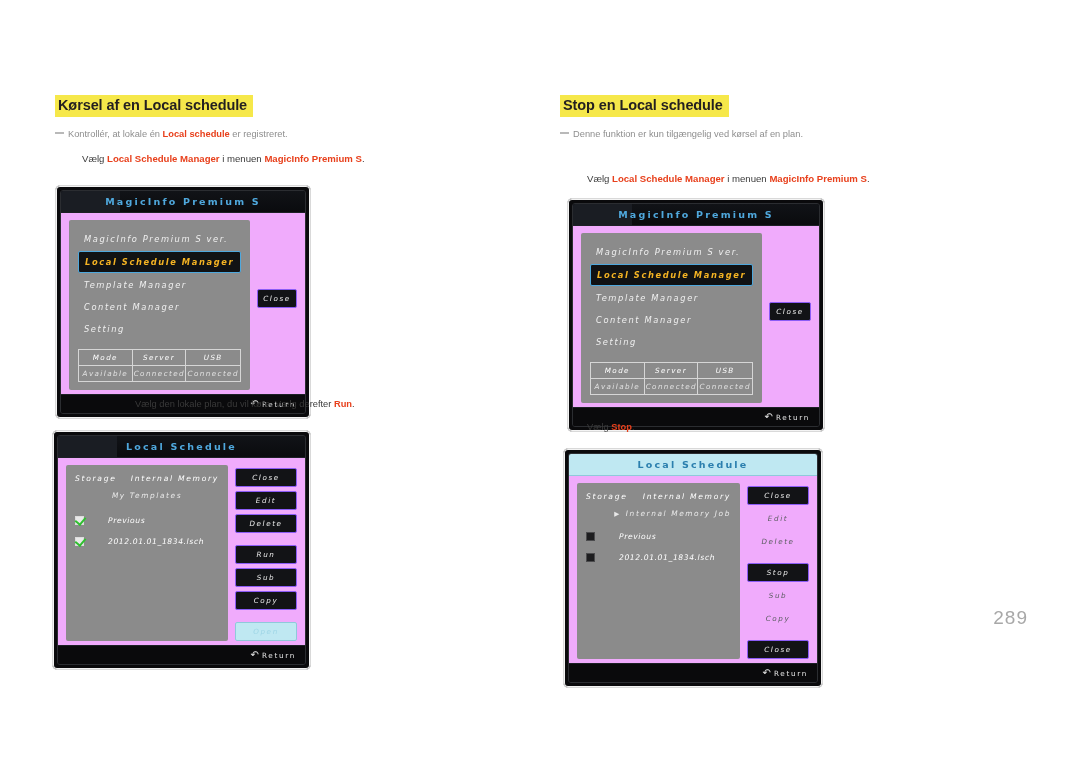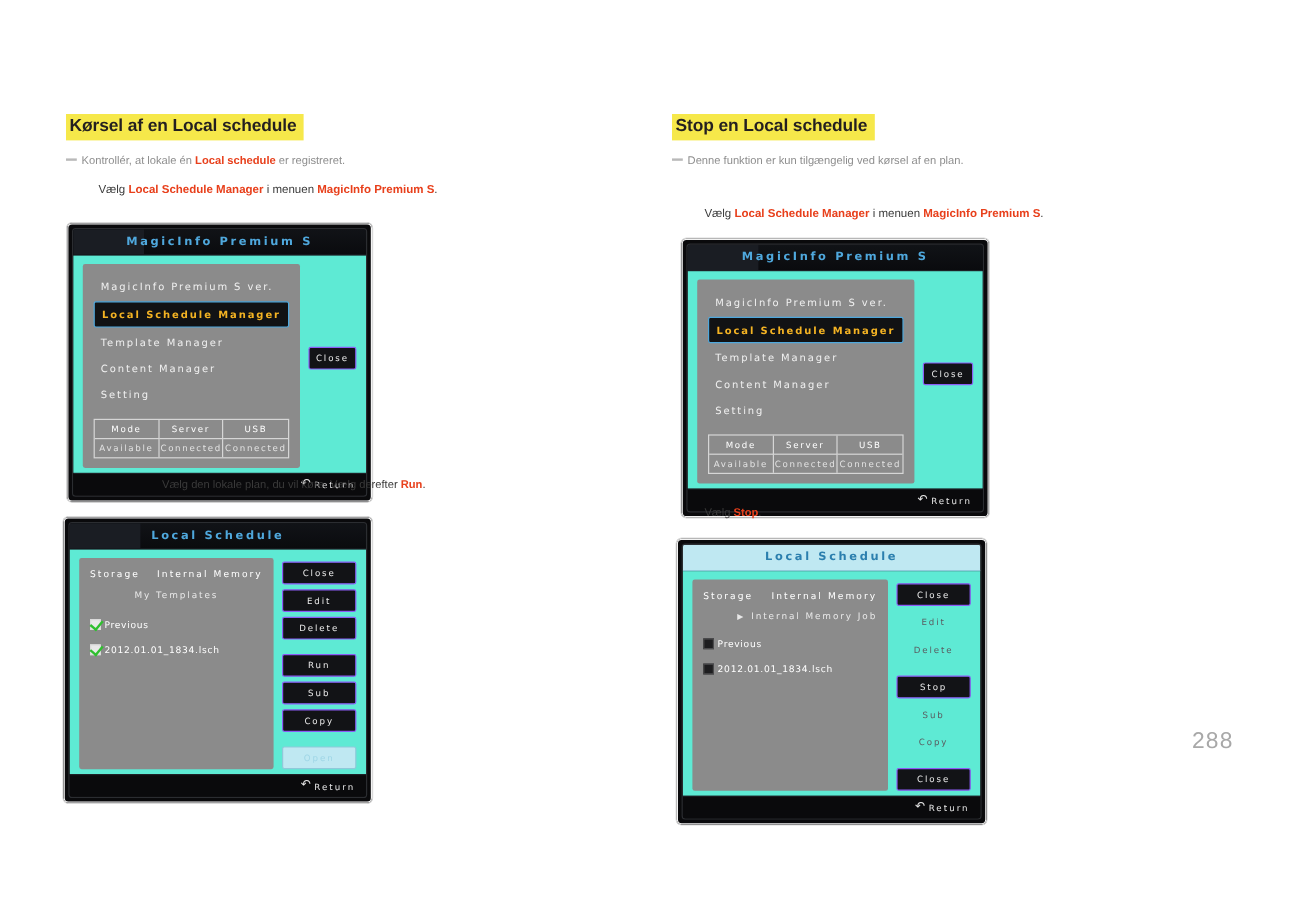--- a/index.html
+++ b/index.html
@@ -98,25 +98,26 @@
     filter:blur(0.25px);
   }
   .osd-titlebar.sel {
     background:#bfe8f2;
     border-bottom:1px solid #8fc9da;
     padding:0 6px;
   }
   .osd-titlebar.sel .osd-title { color:#2b7fae; }
 
   .osd-body {
-    background:#5eead4;
+    background:#f0abfc;
     padding:7px 8px 4px 8px;
     display:flex;
     gap:7px;
     position:relative;
+    font-style:italic;
   }
 
   .panel {
     background:#8b8b8b;
     border-radius:2px;
     flex:1;
     padding:9px 9px 8px 9px;
     position:relative;
   }
 
@@ -229,21 +230,21 @@
   }
   .list-sub.left {
     text-align:right;
     margin:6px 0 14px 0;
     padding-left:4px;
   }
   .list-sub.left .arrow { font-size:6.5px; margin-right:5px; }
 
   .list-row {
     display:flex; align-items:flex-end;
-    gap:3px;
+    gap:24px;
     margin-bottom:12px;
     color:#ffffff;
     font-size:7.6px;
     letter-spacing:0.6px;
     font-family:"DejaVu Sans", sans-serif;
     filter:blur(0.25px);
     white-space:nowrap;
   }
   .cb {
     width:9px; height:9px;
@@ -501,15 +502,15 @@
 
         <div class="osd-footer">
           <span class="ret-icon">↶</span>
           <span class="ret-label">Return</span>
         </div>
       </div>
     </div>
 
   </div>
 
-  <div class="page-num">288</div>
+  <div class="page-num">289</div>
 
 </div>
 
 </body></html>

